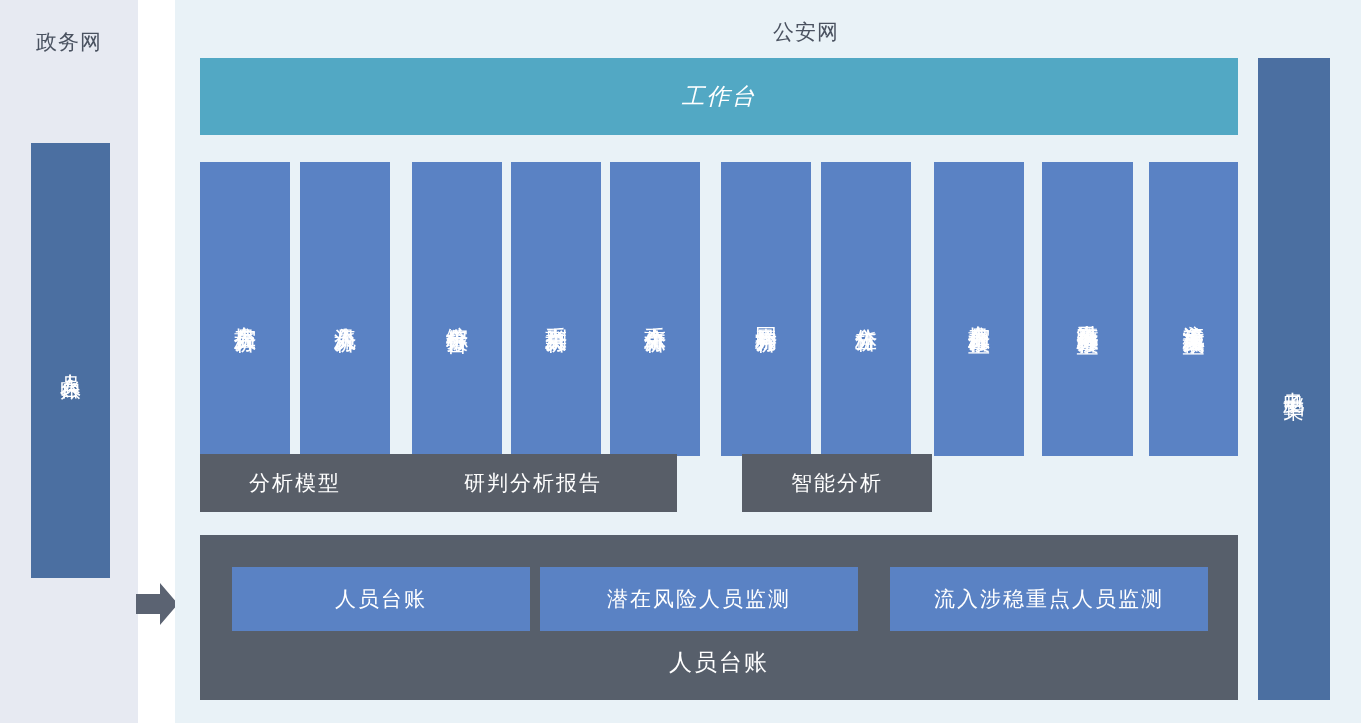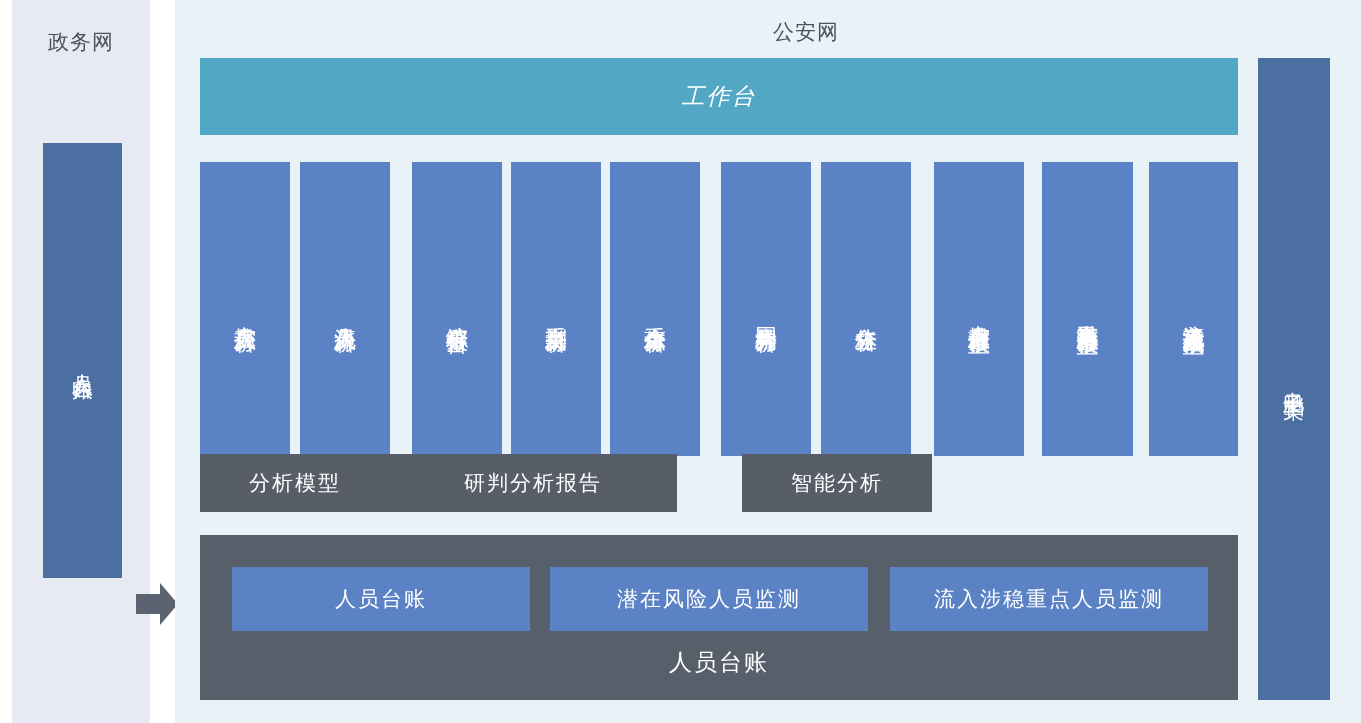--- a/index.html
+++ b/index.html
@@ -21,21 +21,20 @@
   }
 
   
   .left-panel {
     position: absolute;
     left: 0;
     top: 0;
     width: 138px;
     height: 723px;
     background: #e7eaf2;
-    margin-left: 12px;
   }
   .left-title {
     position: absolute;
     left: 0;
     top: 28px;
     width: 138px;
     text-align: center;
     font-size: 21px;
     color: #4a5260;
     letter-spacing: 1px;
@@ -222,20 +221,20 @@
   <div class="vcol" style="left:934px;width:90px;">在控人员分析模型</div>
   <div class="vcol" style="left:1042px;width:91px;">潜在风险人员分析模型</div>
   <div class="vcol" style="left:1149px;width:89px;">流入涉稳重点人员模型</div>
 
   <div class="gfoot" style="left:200px;width:190px;">分析模型</div>
   <div class="gfoot" style="left:389px;width:288px;">研判分析报告</div>
   <div class="gfoot" style="left:742px;width:190px;">智能分析</div>
 
   <div class="ledger">
     <div class="ledger-btn" style="left:32px;width:298px;">人员台账</div>
-    <div class="ledger-btn" style="left:350px;width:318px;">潜在风险人员监测</div>
+    <div class="ledger-btn" style="left:340px;width:318px;">潜在风险人员监测</div>
     <div class="ledger-btn" style="left:690px;width:318px;">流入涉稳重点人员监测</div>
     <div class="ledger-label">人员台账</div>
   </div>
 
   <div class="right-box">电子档案</div>
 
 </div>
 
 </body></html>

